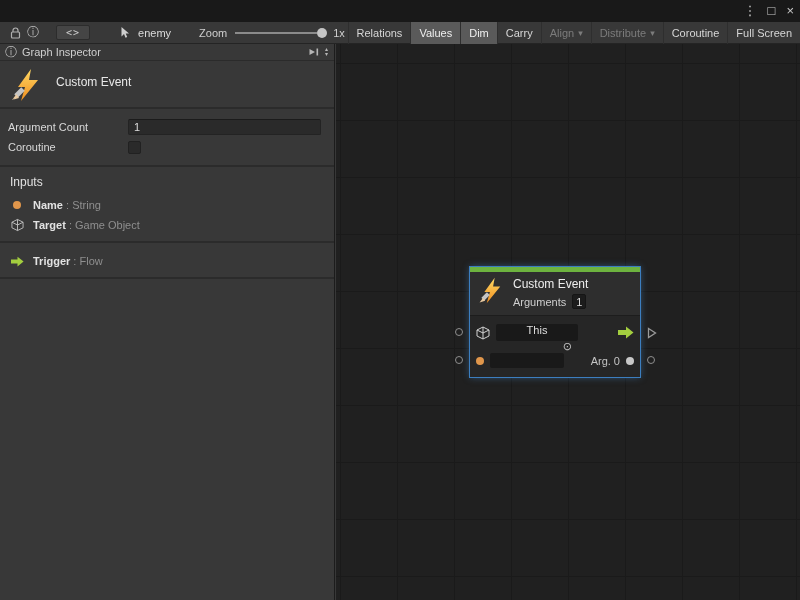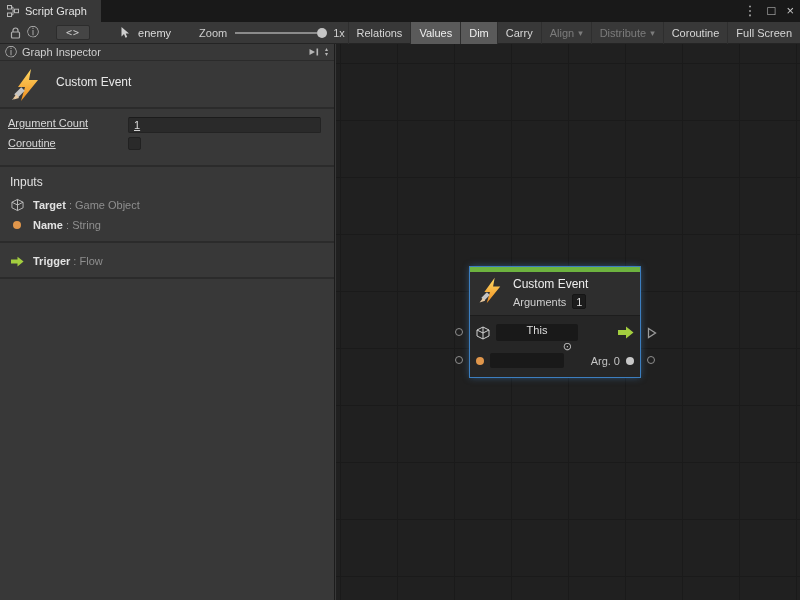--- a/index.html
+++ b/index.html
@@ -31,21 +31,21 @@
   .tbtn .arr { margin-left:4px; font-size:9px; }
 
   
   .inspector { position:absolute; top:44px; left:0; width:335px; bottom:0; background:#383838; border-right:1px solid #1c1c1c; }
   .insp-header { height:17px; display:flex; align-items:center; gap:5px; padding:0 4px 0 5px; font-size:11px; color:#cfcfcf; border-bottom:1px solid #2b2b2b; }
   .insp-header .spacer { flex:1; }
   .scroll-arrows { display:flex; flex-direction:column; line-height:5px; font-size:6px; color:#b5b5b5; padding-right:2px; }
   .unit-head { height:48px; display:flex; align-items:flex-start; gap:12px; padding:7px 10px 0 10px; border-bottom:2px solid #2b2b2b; }
   .unit-title { font-size:12px; color:#e8e8e8; margin-top:7px; }
   .fields { padding:8px 13px 8px 8px; border-bottom:2px solid #2b2b2b; }
-  .frow { display:flex; height:20px;text-decoration:underline; }
+  .frow { display:flex; align-items:center; height:20px; }
   .frow .flabel { width:120px; font-size:11px; color:#d8d8d8; }
   .tfield { flex:1; height:16px; background:#2a2a2a; border:1px solid #232323; border-top-color:#1b1b1b; border-radius:2px; color:#dddddd; font-size:11px; padding:0 5px; font-family:"Liberation Sans", sans-serif; outline:none; }
   .checkbox { width:13px; height:13px; background:#2a2a2a; border:1px solid #212121; border-radius:2px; }
   .section { padding:8px 10px 6px 10px; border-bottom:2px solid #2b2b2b; }
   .sec-title { font-size:12px; color:#e2e2e2; margin-bottom:6px; }
   .pitem { display:flex; align-items:center; gap:9px; height:20px; font-size:11px; color:#8f8f8f; }
   .pitem .icon-cell { width:14px; display:inline-flex; justify-content:center; }
   .pname { color:#e2e2e2; font-weight:bold; }
 
   .dot { display:inline-block; border-radius:50%; }
@@ -77,31 +77,20 @@
   .port { position:absolute; width:8px; height:8px; border:1px solid #8e8e8e; border-radius:50%; background:transparent; }
   .port.in1 { left:-15px; top:61px; }
   .port.in2 { left:-15px; top:89px; }
   .port.out2 { right:-15px; top:89px; }
   .port-tri { position:absolute; right:-17px; top:58px; width:10px; height:12px; }
 </style>
 </head>
 <body>
 
 <div class="tabbar">
-  <div class="tab">
-    <span style="display:inline-flex;">
-      <svg width="12" height="12" viewBox="0 0 12 12">
-          <rect x="0.5" y="0.5" width="4" height="3.5" fill="none" stroke="#b8b8b8"></rect>
-          <rect x="0.5" y="8" width="4" height="3.5" fill="none" stroke="#b8b8b8"></rect>
-          <rect x="7.5" y="4.2" width="4" height="3.5" fill="none" stroke="#b8b8b8"></rect>
-          <path d="M4.5 2.2 H6 V6 H7.5 M4.5 9.8 H6 V6" fill="none" stroke="#b8b8b8"></path>
-        </svg>
-    </span>
-    <span>Script Graph</span>
-  </div>
   <div class="win-controls">
     <span>⋮</span>
     <span>□</span>
     <span>×</span>
   </div>
 </div>
 
 <div class="toolbar">
   <span class="tb-icon">
     <svg width="11" height="12" viewBox="0 0 11 12">
@@ -187,31 +176,31 @@
     <div class="frow">
       <span class="flabel">Coroutine</span>
       <span class="checkbox"></span>
     </div>
   </div>
 
   <div class="section">
     <div class="sec-title">Inputs</div>
     <div class="pitem">
       <span class="icon-cell">
+          <span class="dot orange"></span>
+        </span>
+      <span><span class="pname">Name</span> <span>: String</span></span>
+    </div>
+    <div class="pitem">
+      <span class="icon-cell">
         <svg width="13" height="14" viewBox="0 0 14 14">
             <path d="M7 1 L13 4 L13 10 L7 13 L1 10 L1 4 Z M7 1 L7 7 M1 4 L7 7 L13 4 M7 13 L7 7" stroke="#c0c0c0" fill="none"></path>
           </svg>
       </span>
       <span><span class="pname">Target</span> <span>: Game Object</span></span>
-    </div>
-    <div class="pitem">
-      <span class="icon-cell">
-          <span class="dot orange"></span>
-        </span>
-      <span><span class="pname">Name</span> <span>: String</span></span>
     </div>
   </div>
 
   <div class="section">
     <div class="pitem">
       <span class="icon-cell">
         <svg width="13" height="11" viewBox="0 0 16 13">
             <path d="M0 4 H8 V0.5 L15.5 6.5 L8 12.5 V9 H0 Z" fill="#a3ce3f"></path>
           </svg>
       </span>

